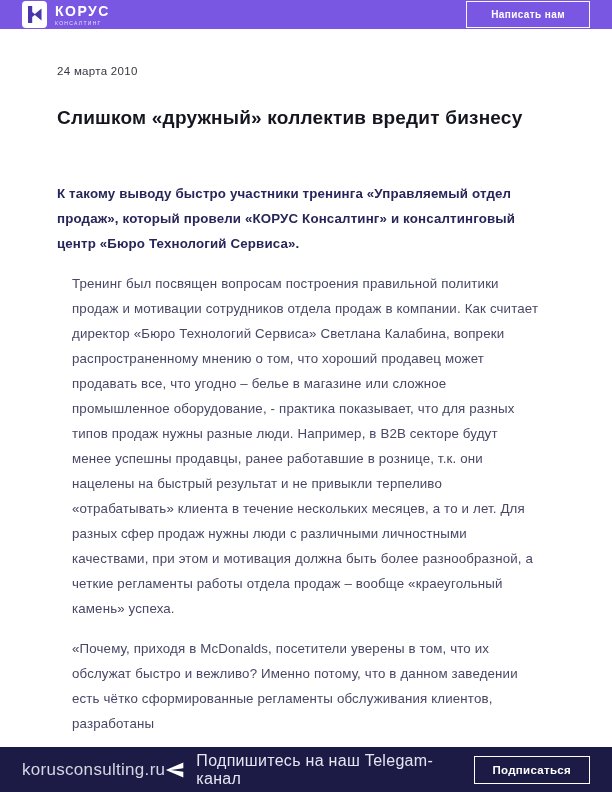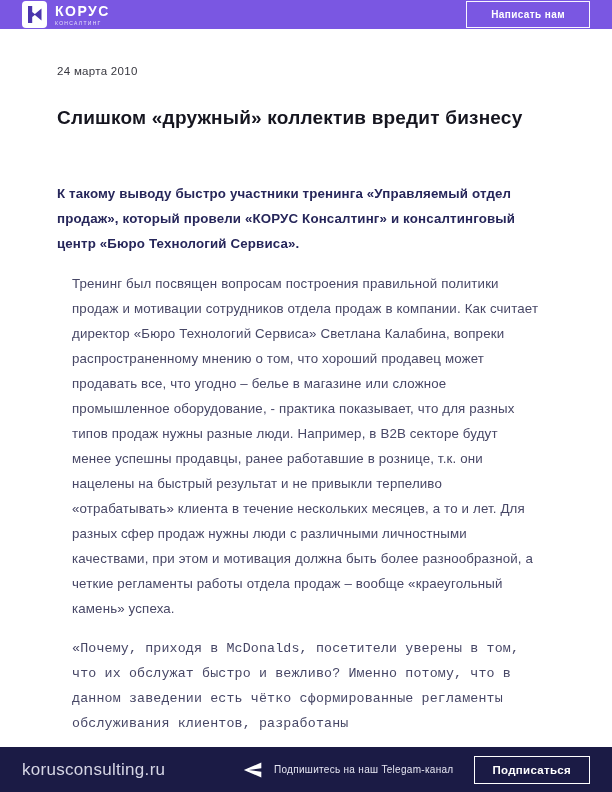--- a/index.html
+++ b/index.html
@@ -30,34 +30,34 @@
     color:#15151f;letter-spacing:0.2px;max-width:500px;
   }
   .lead{
     margin:46px 0 0 0;font-size:13.3px;line-height:25px;font-weight:bold;
     color:#26265a;letter-spacing:0.15px;max-width:500px;
   }
   .para{
     margin:15px;font-size:13.3px;line-height:25px;color:#474766;
     letter-spacing:0.15px;max-width:500px;
   }
-  .para + .para{margin-top:14px;font-family:Liberation Mono, monospace;}
+  .para + .para{margin-top:14px;}
   
   .footer{
     position:absolute;left:0;bottom:0;width:100%;height:45px;background:#1b1b45;
     display:flex;align-items:center;padding:0 22px;box-sizing:border-box;
   }
   .site-link{
     color:#d5d5e4;font-size:17px;text-decoration:none;letter-spacing:0.3px;cursor:pointer;
   }
   .tg-group{
     margin-left:auto;display:flex;align-items:center;gap:11px;cursor:pointer;
   }
   .tg-icon{width:20px;height:20px;display:block;}
-  .tg-text{color:#e6e6f2;font-size:10px;letter-spacing:0.3px;}
+  .tg-text{color:#e6e6f2;font-size:16px;letter-spacing:0.3px;}
   .sub-btn{
     margin-left:20px;background:transparent;border:1px solid #ffffff;
     color:#ffffff;font-family:"Liberation Sans",sans-serif;font-size:11.5px;
     font-weight:bold;letter-spacing:0.3px;padding:7px 18px;cursor:pointer;
   }
 </style>
 </head>
 <body>
 
 <header class="header">

